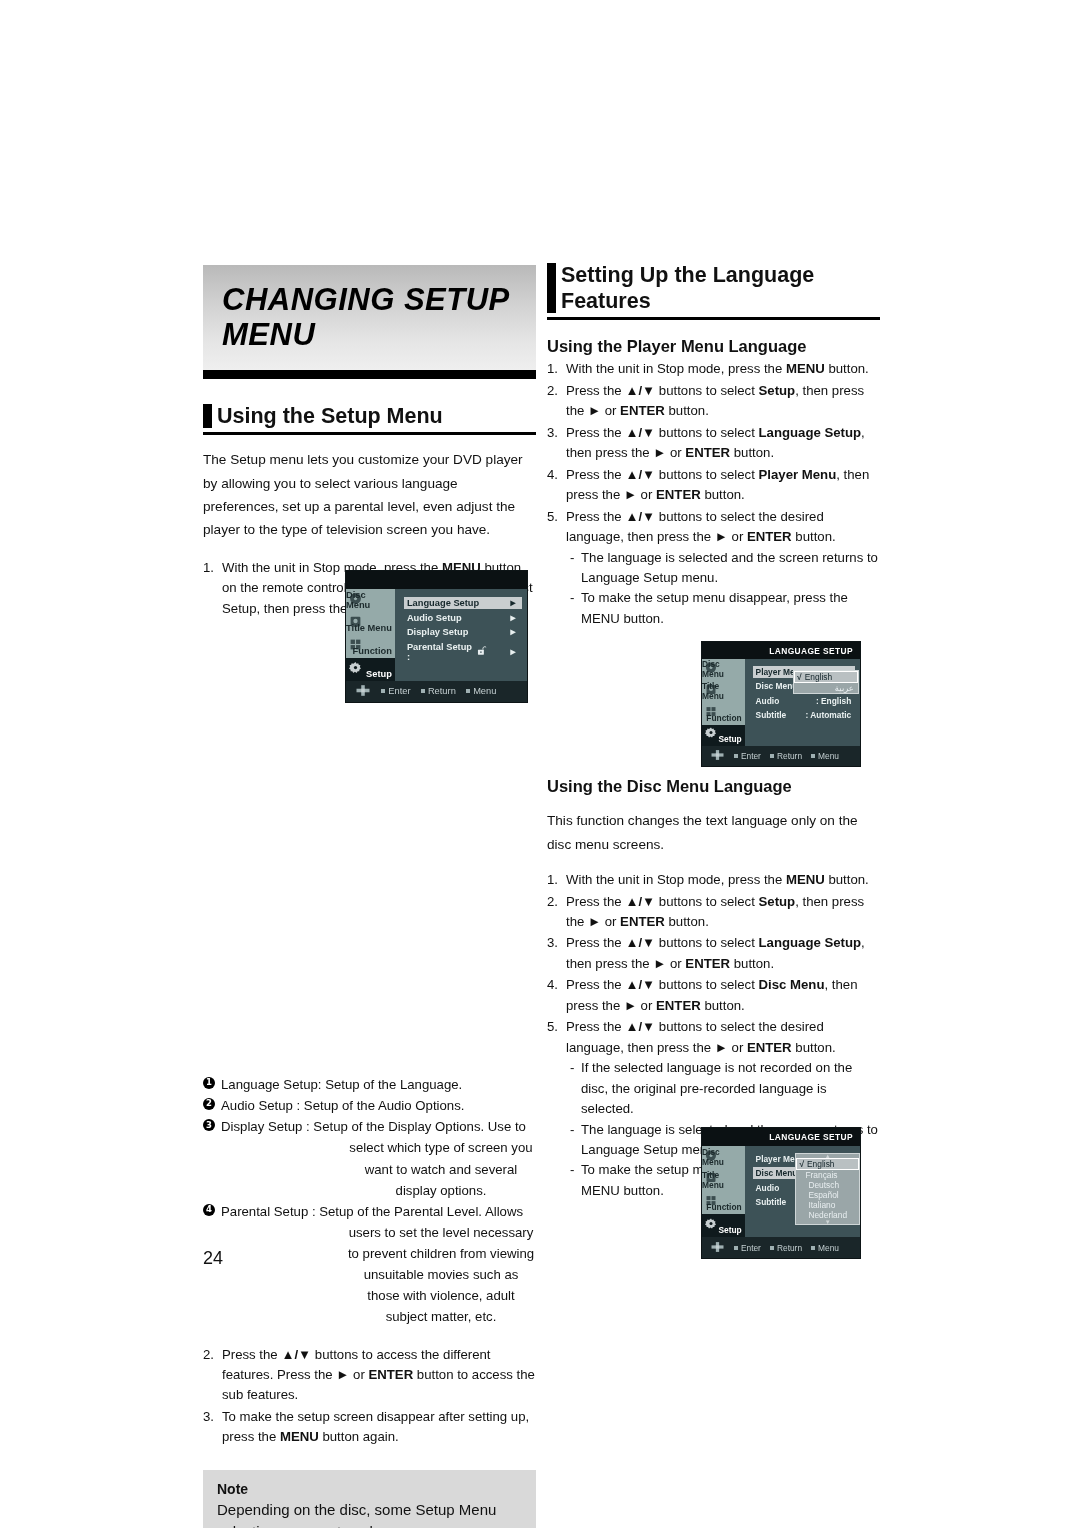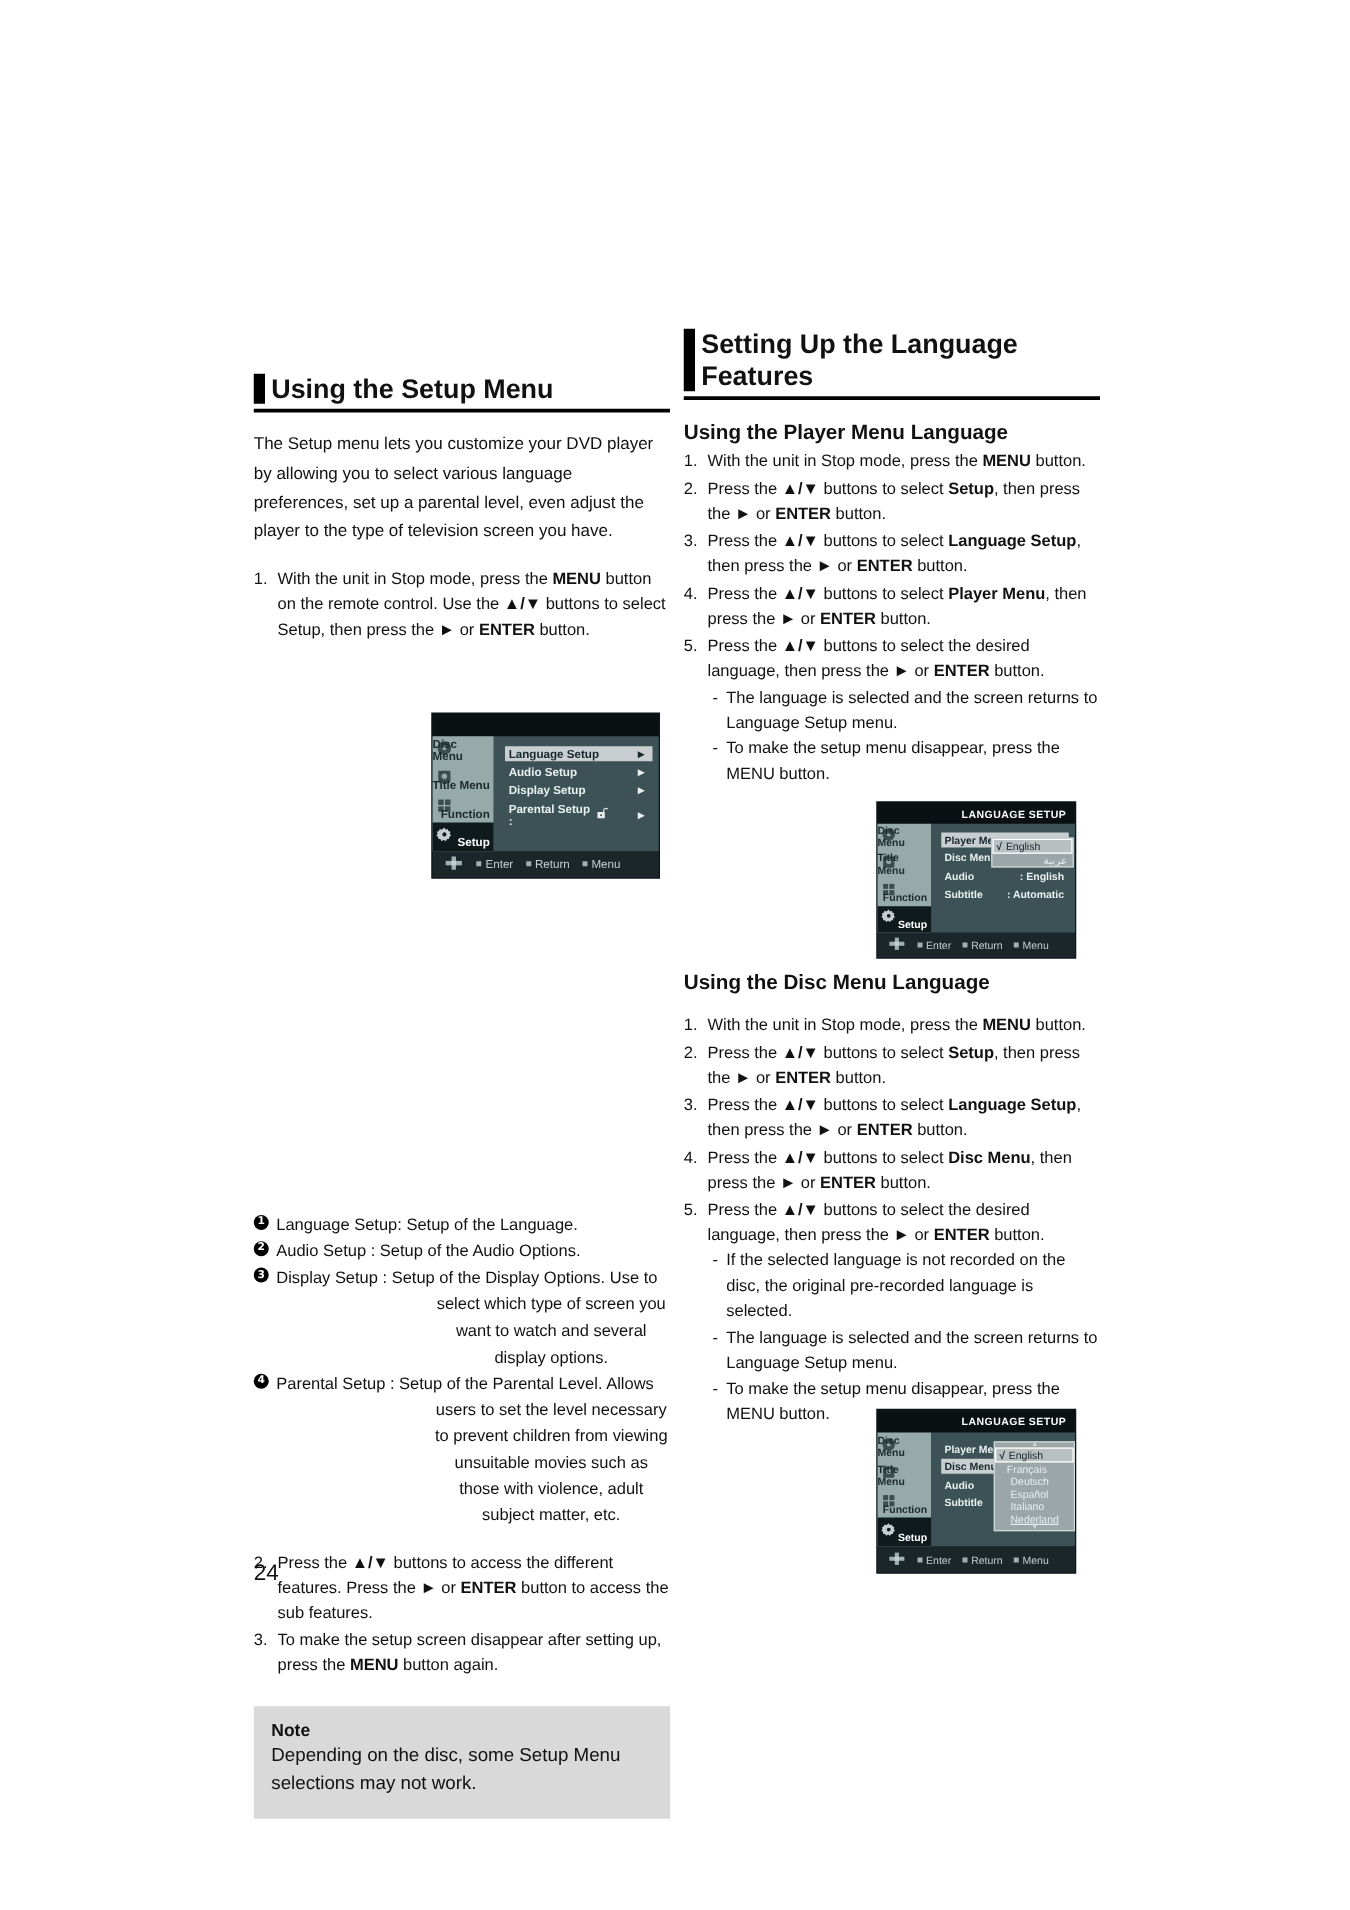--- a/index.html
+++ b/index.html
@@ -149,20 +149,24 @@
 
   .lockicon{ display:inline-block; }
 </style>
 </head>
 <body>
 
 <div class="page">
 
   <div class="col-left">
 
+    <div class="chapter-box">
+      <h1 class="chapter-title">CHANGING SETUP
+MENU</h1>
+    </div>
 
     <div class="sec-head">
       <h2>Using the Setup Menu</h2>
     </div>
 
     <p class="body">The Setup menu lets you customize your DVD player by allowing you to select various language preferences, set up a parental level, even adjust the player to the type of television screen you have.</p>
 
     <ol class="steps" style="margin-top:16px;">
       <li>
         <span class="num">1.</span><span>With the unit in Stop mode, press the </span><b>MENU</b><span> button on the remote control.  Use the </span><b>▲/▼</b><span> buttons to select Setup, then press the ► or </span><b>ENTER</b><span> button.</span>
@@ -417,20 +421,21 @@
           <span class="hint">
               <i class="sq"></i>
               <span>Menu</span>
             </span>
         </div>
       </div>
     </div>
 
     <h3 class="sub-head" style="margin-top:148px;">Using the Disc Menu Language</h3>
 
+    <p class="body">This function changes the text language only on the disc menu screens.</p>
 
     <ol class="steps" style="margin-top:14px;">
       <li>
         <span class="num">1.</span><span>With the unit in Stop mode, press the </span><b>MENU</b><span> button.</span>
       </li>
       <li>
         <span class="num">2.</span><span>Press the </span><b>▲/▼</b><span> buttons to select </span><b>Setup</b><span>, then press the ► or </span><b>ENTER</b><span> button.</span>
       </li>
       <li>
         <span class="num">3.</span><span>Press the </span><b>▲/▼</b><span> buttons to select </span><b>Language Setup</b><span>, then press the ► or </span><b>ENTER</b><span> button.</span>
@@ -511,21 +516,21 @@
               </div>
               <div class="opt" style="padding-left:12px;">
                 <span>Deutsch</span>
               </div>
               <div class="opt" style="padding-left:12px;">
                 <span>Español</span>
               </div>
               <div class="opt" style="padding-left:12px;">
                 <span>Italiano</span>
               </div>
-              <div class="opt" style="padding-left:12px;text-decoration:underline;">
+              <div class="opt" style="padding-left:12px;">
                 <span>Nederland</span>
               </div>
               <div class="scroll" style="font-size:6px;">▼</div>
             </div>
           </div>
         </div>
         <div class="osd-bottom">
           <span class="dpad">
             <svg width="15" height="12" viewBox="0 0 26 22">
                 <rect x="10" y="2" width="6" height="18" fill="#9fb0b2"></rect>

